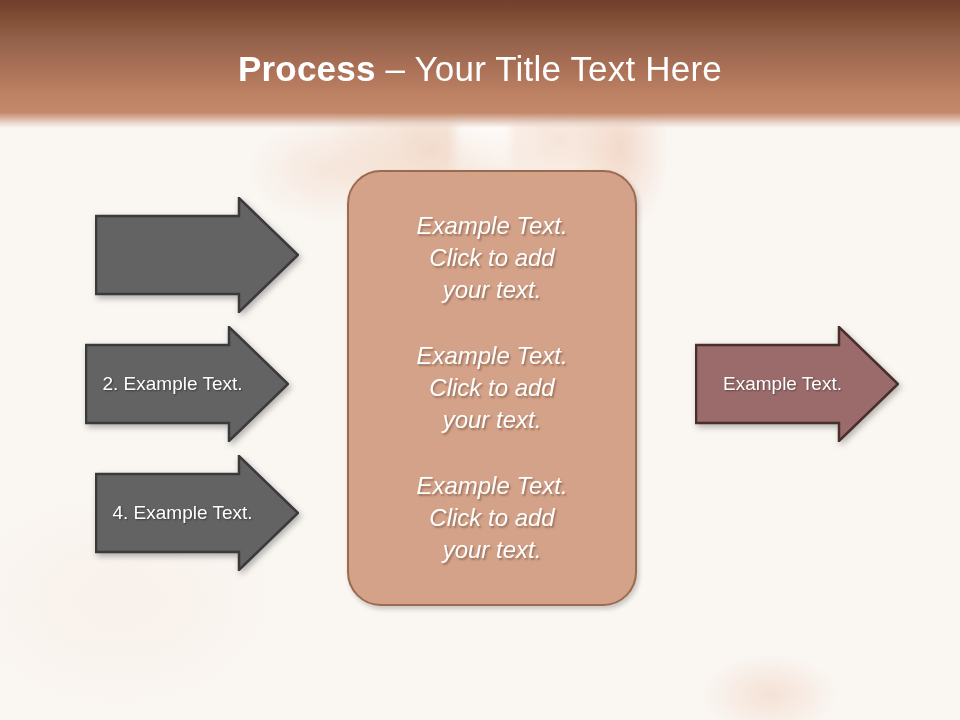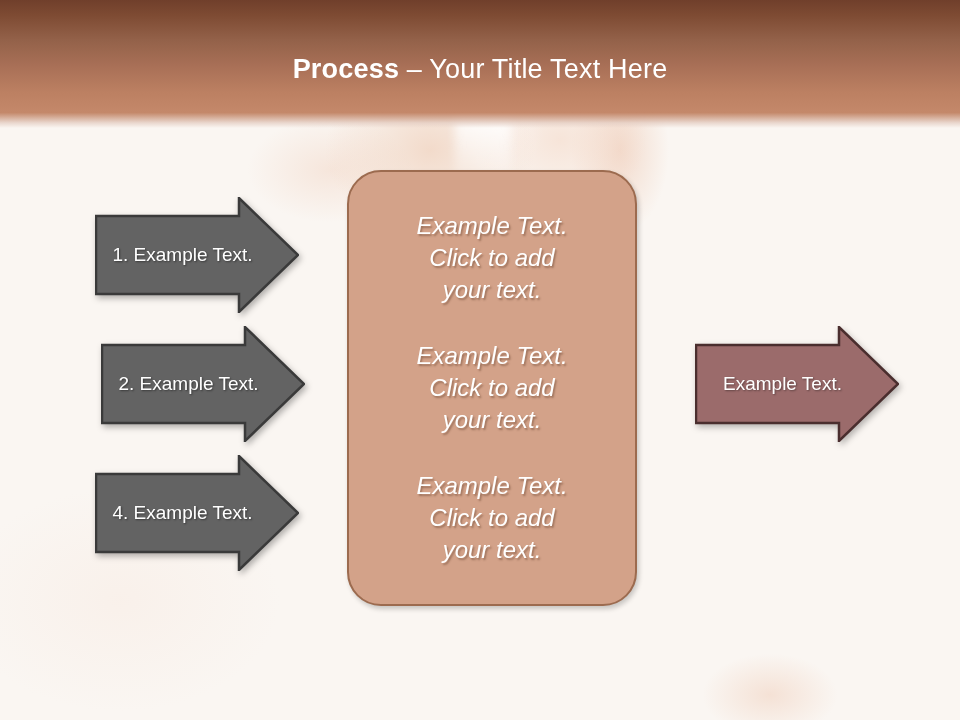--- a/index.html
+++ b/index.html
@@ -63,21 +63,21 @@
        rgba(250,246,242,0) 100%);
     pointer-events: none;
   }
   .banner-title {
     position: absolute;
     left: 0;
     top: 49px;
     width: 960px;
     text-align: center;
     color: #FFFFFF;
-    font-size: 27px;
+    font-size: 35px;
     line-height: 40px;
     letter-spacing: 0.2px;
     white-space: nowrap;
   }
   .banner-title .strong { font-weight: bold; }
   .banner-title .light  { font-weight: normal; }
 
   
   .arrow-gray {
     position: absolute;
@@ -96,21 +96,21 @@
     align-items: center;
     justify-content: center;
     color: #FFFFFF;
     font-size: 19px;
     text-shadow: 1px 1px 2px rgba(0,0,0,0.45);
     white-space: nowrap;
     pointer-events: none;
   }
 
   #arrow1 { left: 95px; top: 197px; }
-  #arrow2 { left: 101px; top: 326px; }
+  #arrow2 { left: 85px; top: 326px; }
   #arrow3 { left: 95px; top: 455px; }
 
   
   .center-box {
     position: absolute;
     left: 347px;
     top: 170px;
     width: 290px;
     height: 436px;
     border: 2px solid #9C6B4F;
@@ -170,21 +170,20 @@
 
   <div class="banner"></div>
   <div class="banner-title">
     <span class="strong">Process</span><span class="light"> – Your Title Text Here</span>
   </div>
 
   <div class="arrow-gray" id="arrow1">
     <svg viewBox="0 0 204 116" preserveAspectRatio="none">
       <polygon points="1,19 144,19 144,1 203,58 144,115 144,97 1,97" fill="#636363" stroke="#3A3A3A" stroke-width="2.5" stroke-linejoin="miter"></polygon>
     </svg>
-    <div class="label">1. Example Text.</div>
   </div>
 
   <div class="arrow-gray" id="arrow2">
     <svg viewBox="0 0 204 116" preserveAspectRatio="none">
       <polygon points="1,19 144,19 144,1 203,58 144,115 144,97 1,97" fill="#636363" stroke="#3A3A3A" stroke-width="2.5" stroke-linejoin="miter"></polygon>
     </svg>
     <div class="label">2. Example Text.</div>
   </div>
 
   <div class="arrow-gray" id="arrow3">

